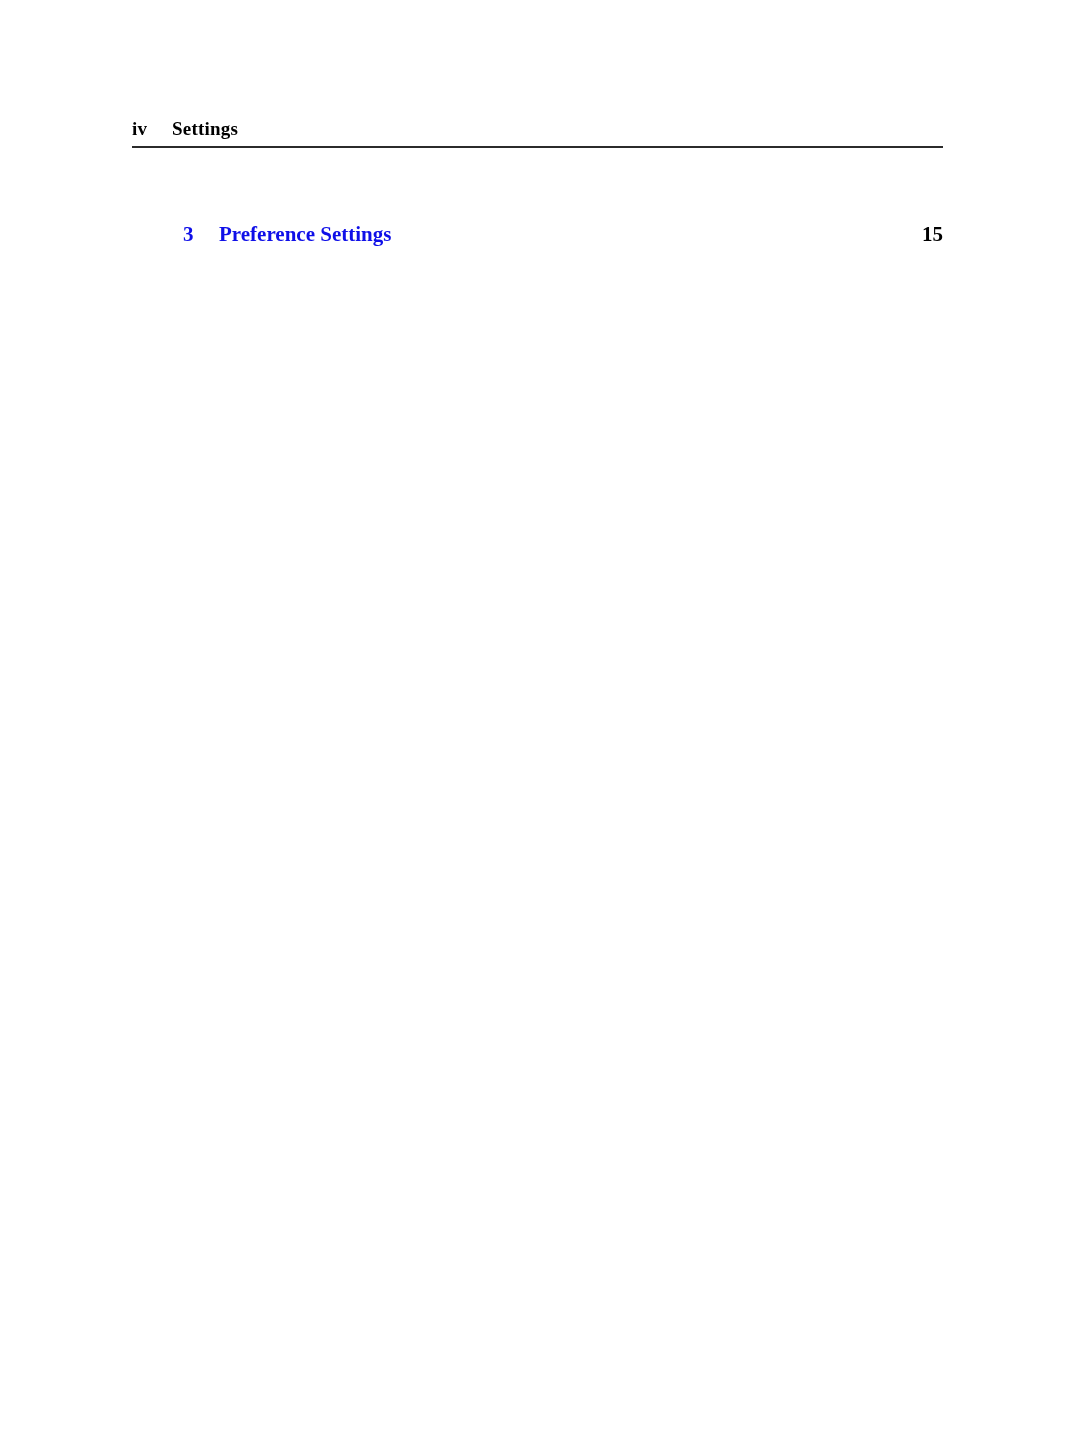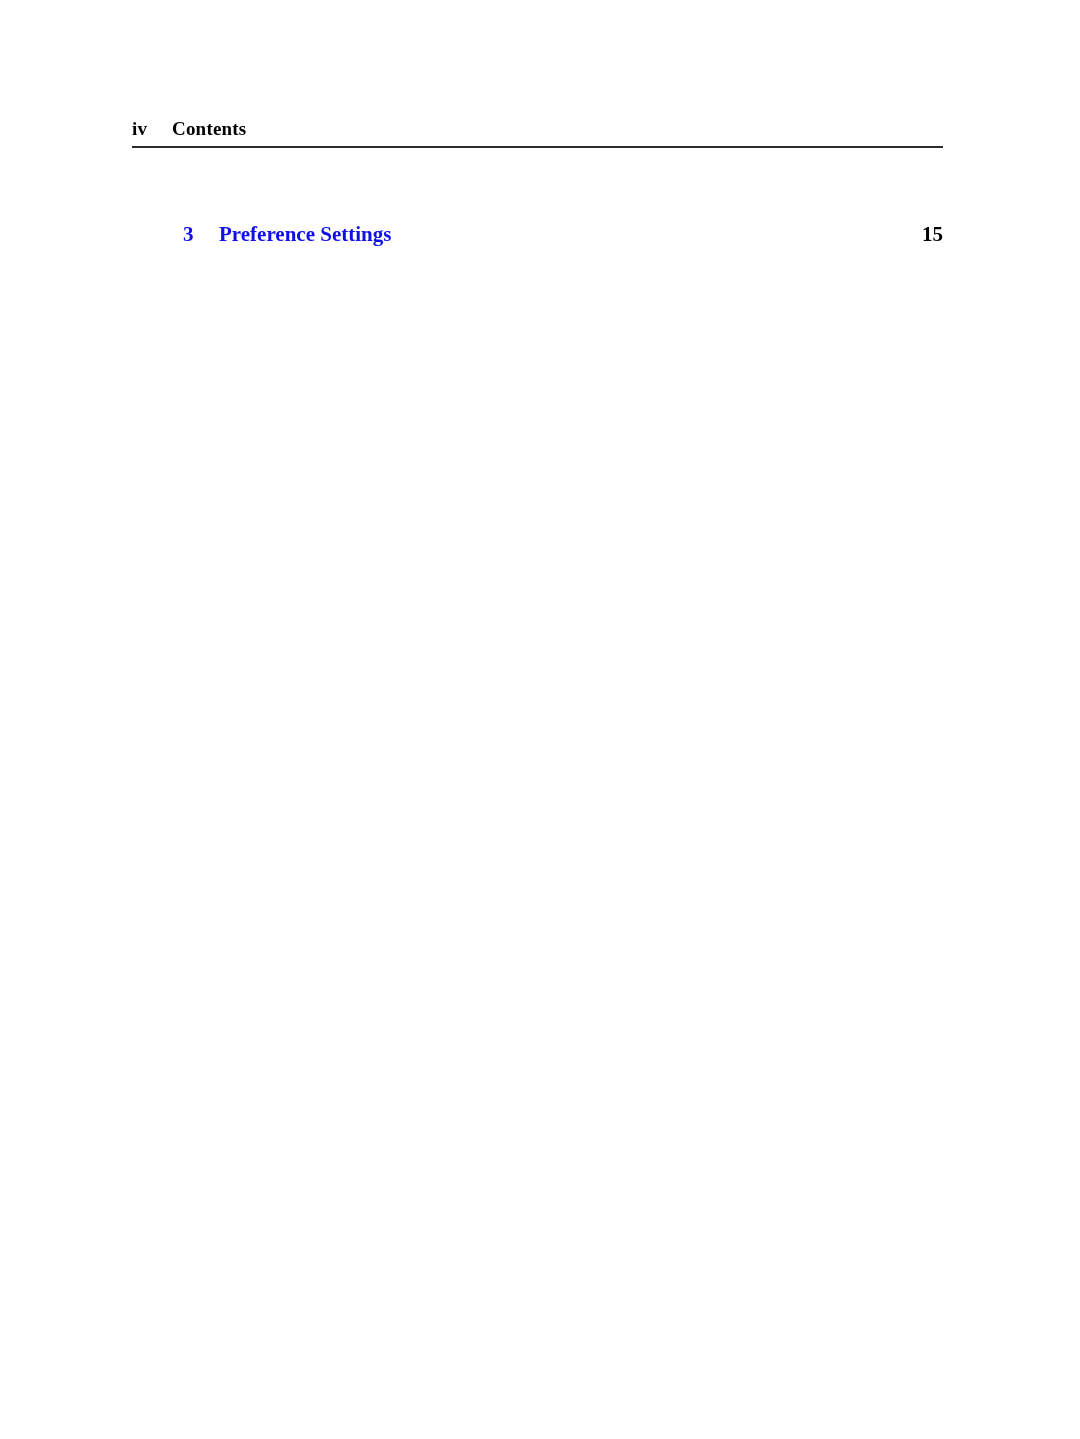--- a/index.html
+++ b/index.html
@@ -99,21 +99,21 @@
     font-size: 21px;
   }
 </style>
 </head>
 <body>
 
 <div class="page">
 
   <div class="header">
     <span class="header-folio">iv</span>
-    <span class="header-title">Contents</span>
+    <span class="header-title">Settings</span>
   </div>
   <div class="header-rule"></div>
 
   <div class="toc">
       <div class="toc-row row-chapter">
         <span class="num"><span class="num-inner">3</span></span>
         <span class="title">Preference Settings</span>
         <span class="leader"></span>
         <span class="page">15</span>
       </div>

